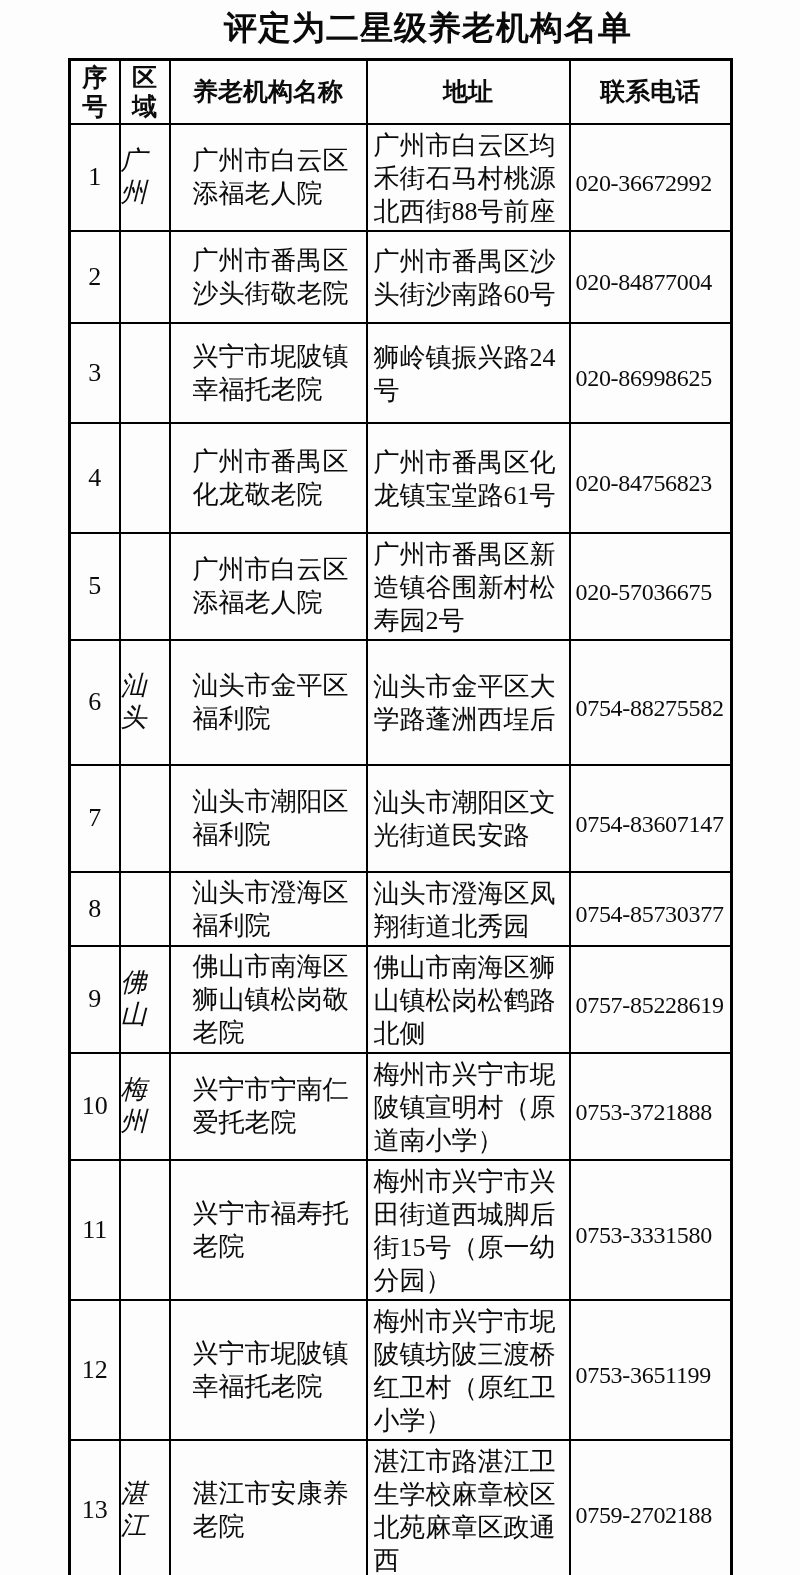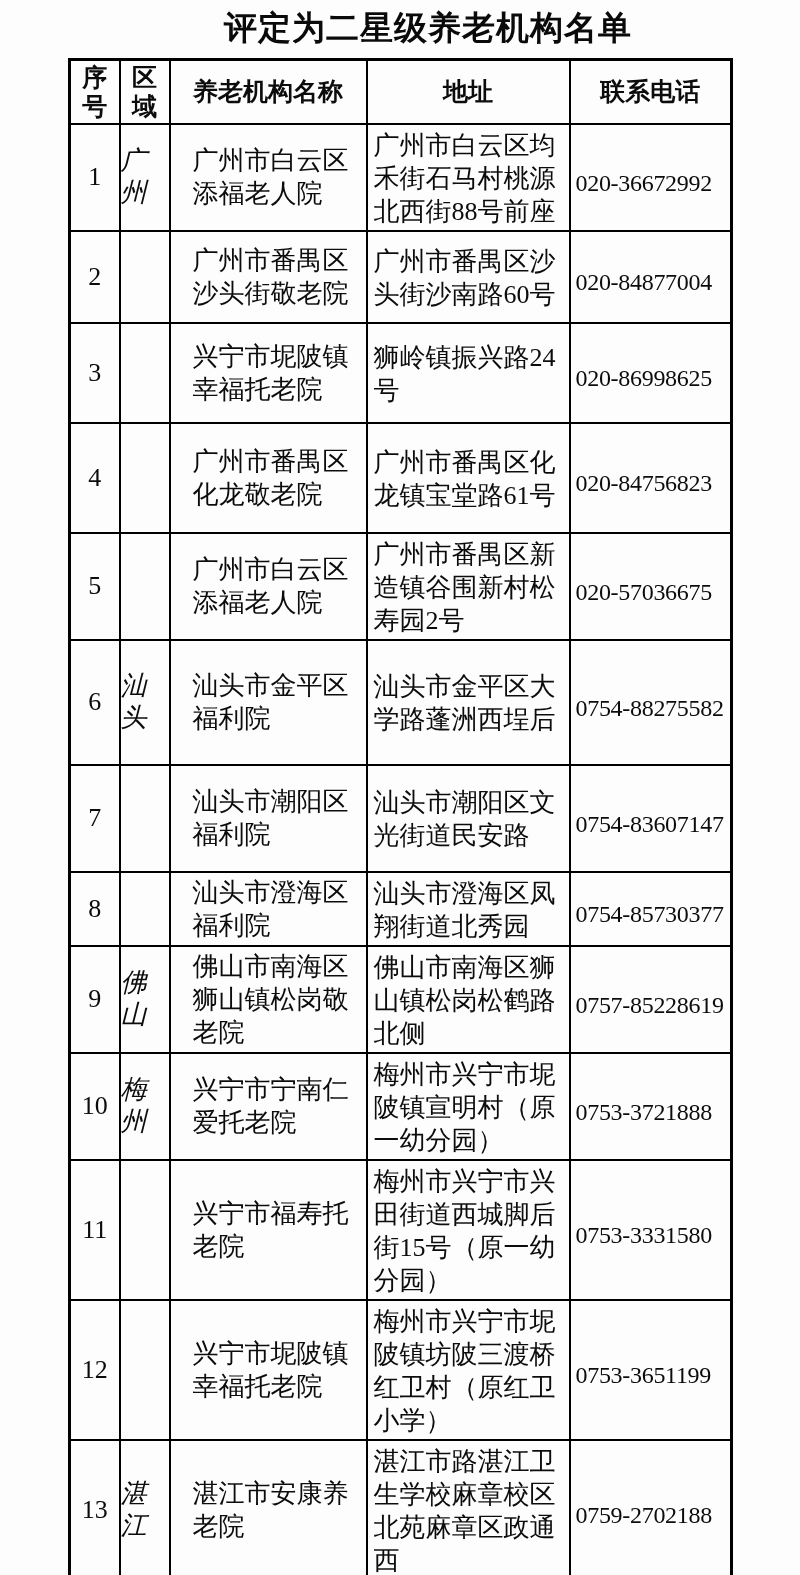--- a/index.html
+++ b/index.html
@@ -165,21 +165,21 @@
       <td class="c-no">9</td>
       <td class="c-region">佛山</td>
       <td class="c-name">佛山市南海区狮山镇松岗敬老院</td>
       <td class="c-address">佛山市南海区狮山镇松岗松鹤路北侧</td>
       <td class="c-phone">0757-85228619</td>
     </tr>
     <tr style="height:99px">
       <td class="c-no">10</td>
       <td class="c-region">梅州</td>
       <td class="c-name">兴宁市宁南仁爱托老院</td>
-      <td class="c-address">梅州市兴宁市坭陂镇宣明村（原一幼分园）</td>
+      <td class="c-address">梅州市兴宁市坭陂镇宣明村（原道南小学）</td>
       <td class="c-phone">0753-3721888</td>
     </tr>
     <tr style="height:126px">
       <td class="c-no">11</td>
       <td class="c-region"></td>
       <td class="c-name">兴宁市福寿托老院</td>
       <td class="c-address">梅州市兴宁市兴田街道西城脚后街15号（原一幼分园）</td>
       <td class="c-phone">0753-3331580</td>
     </tr>
     <tr style="height:125px">

